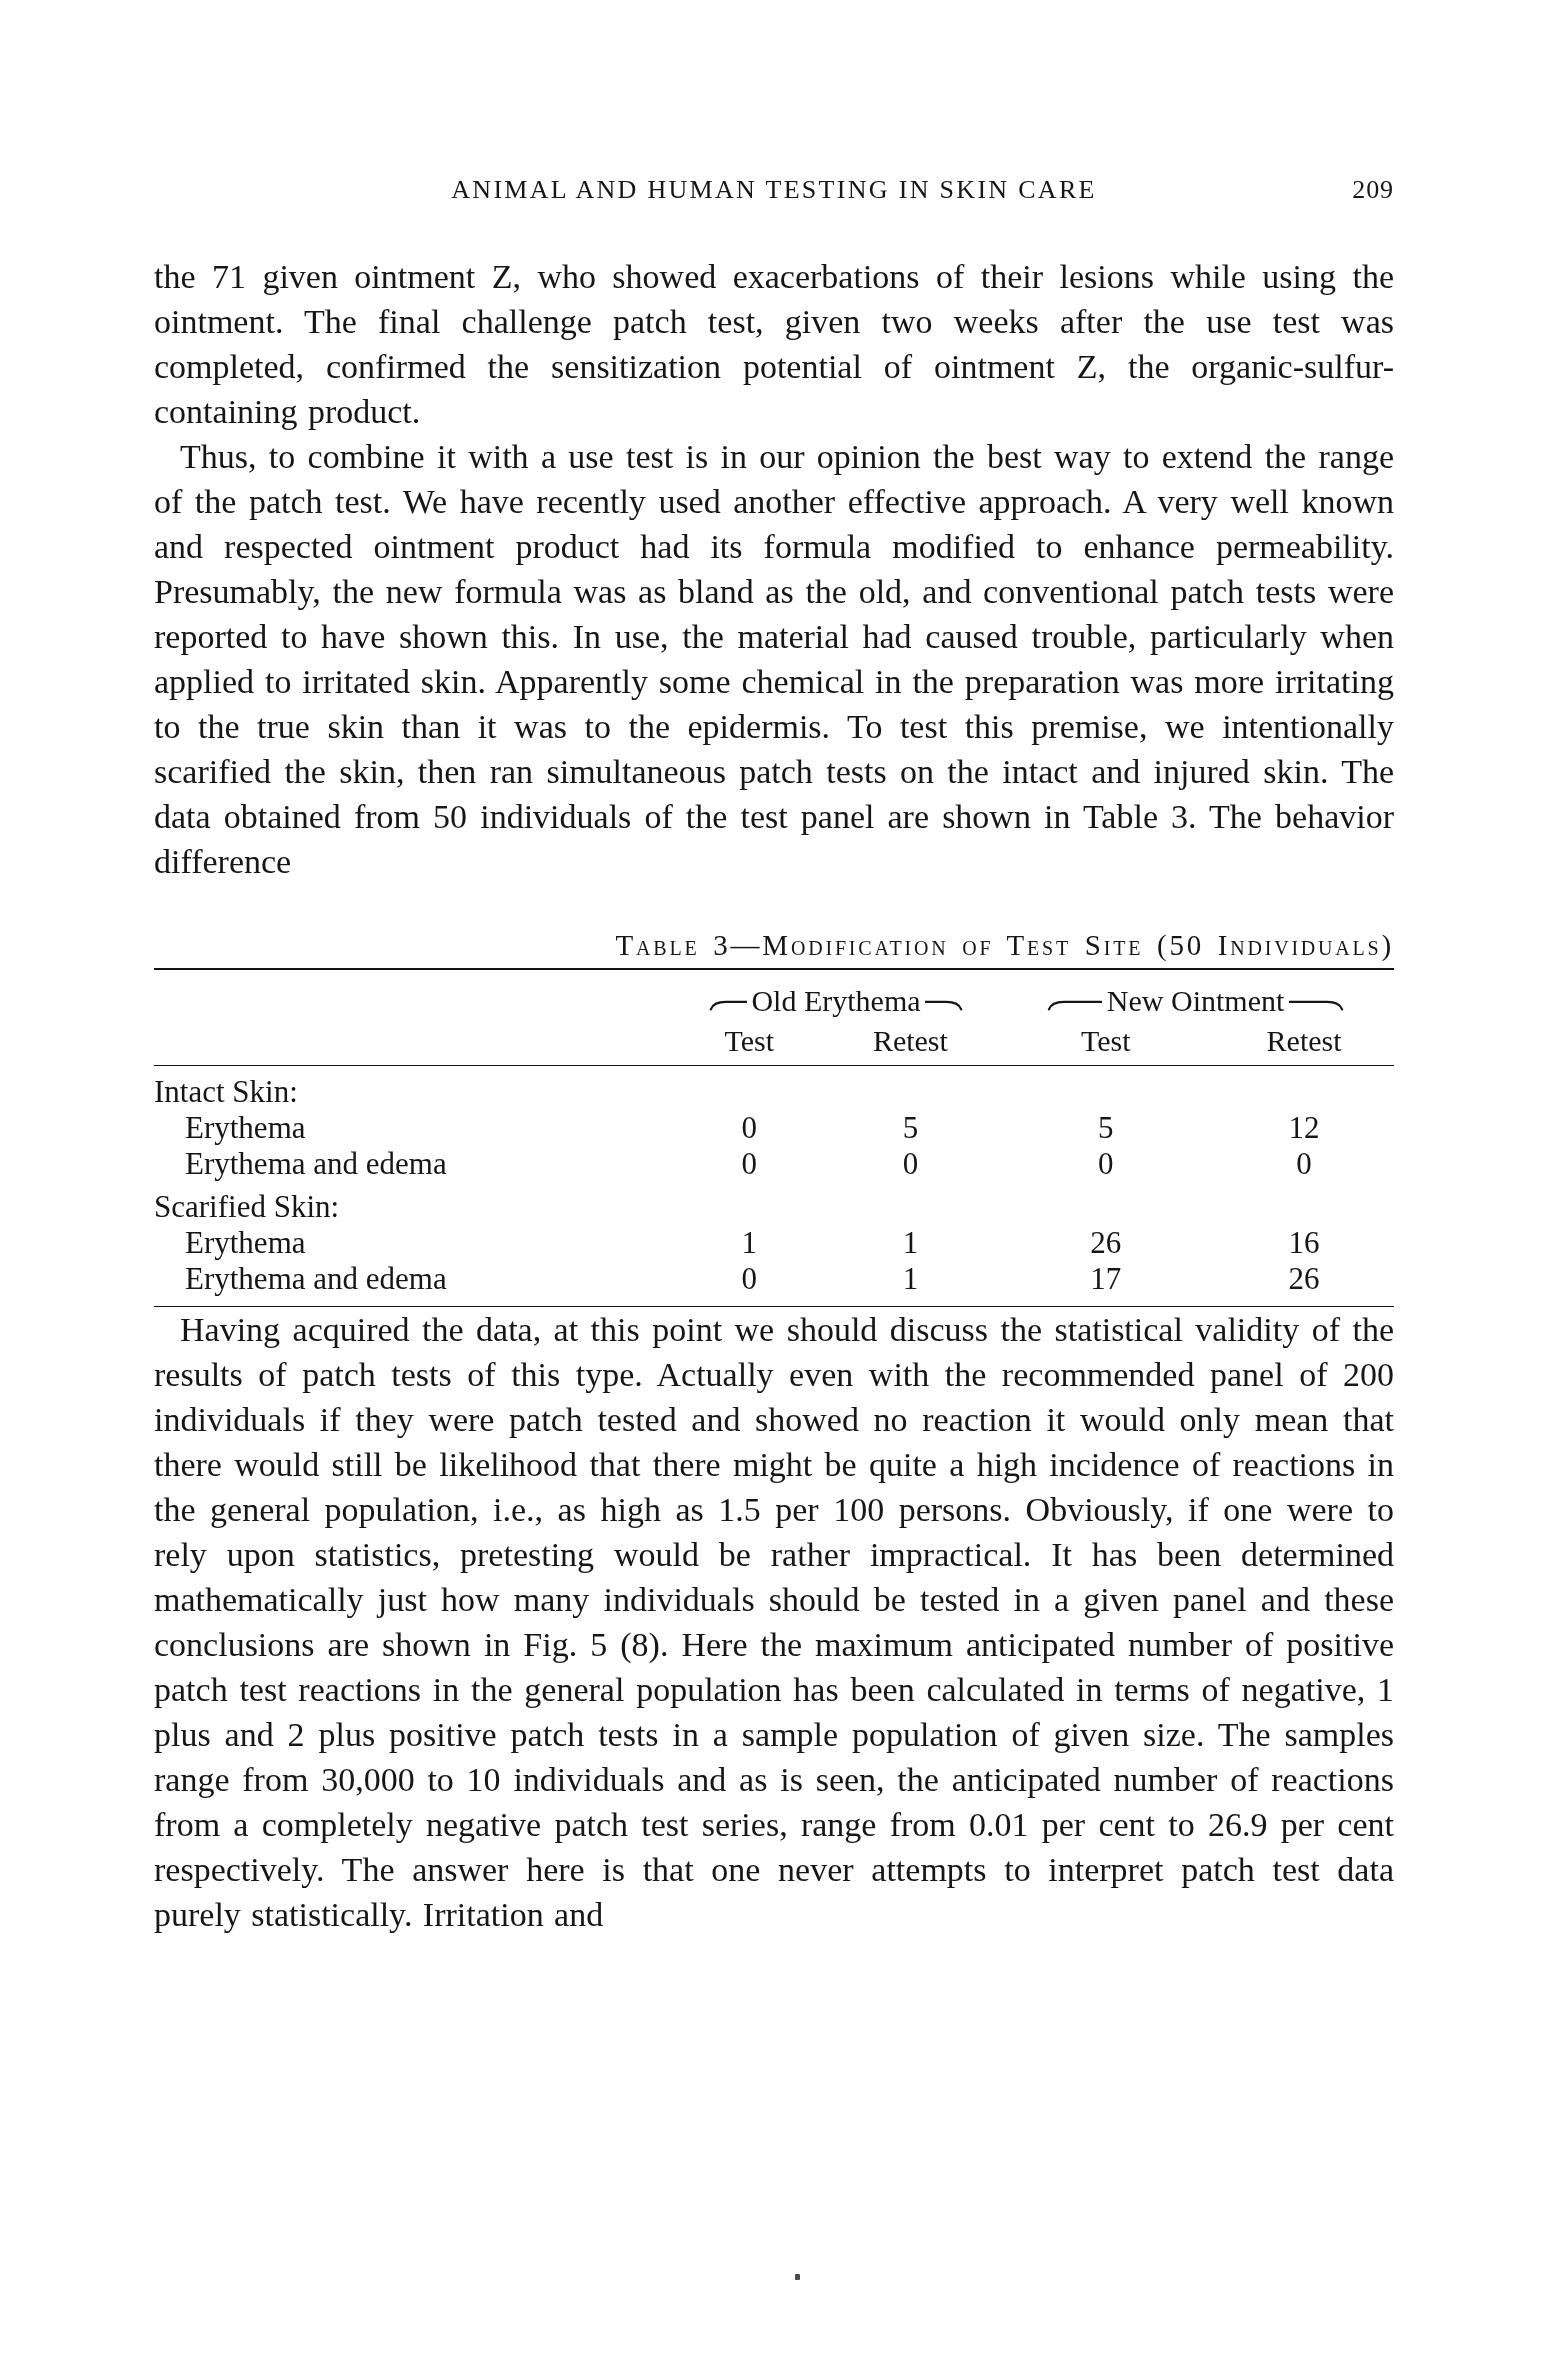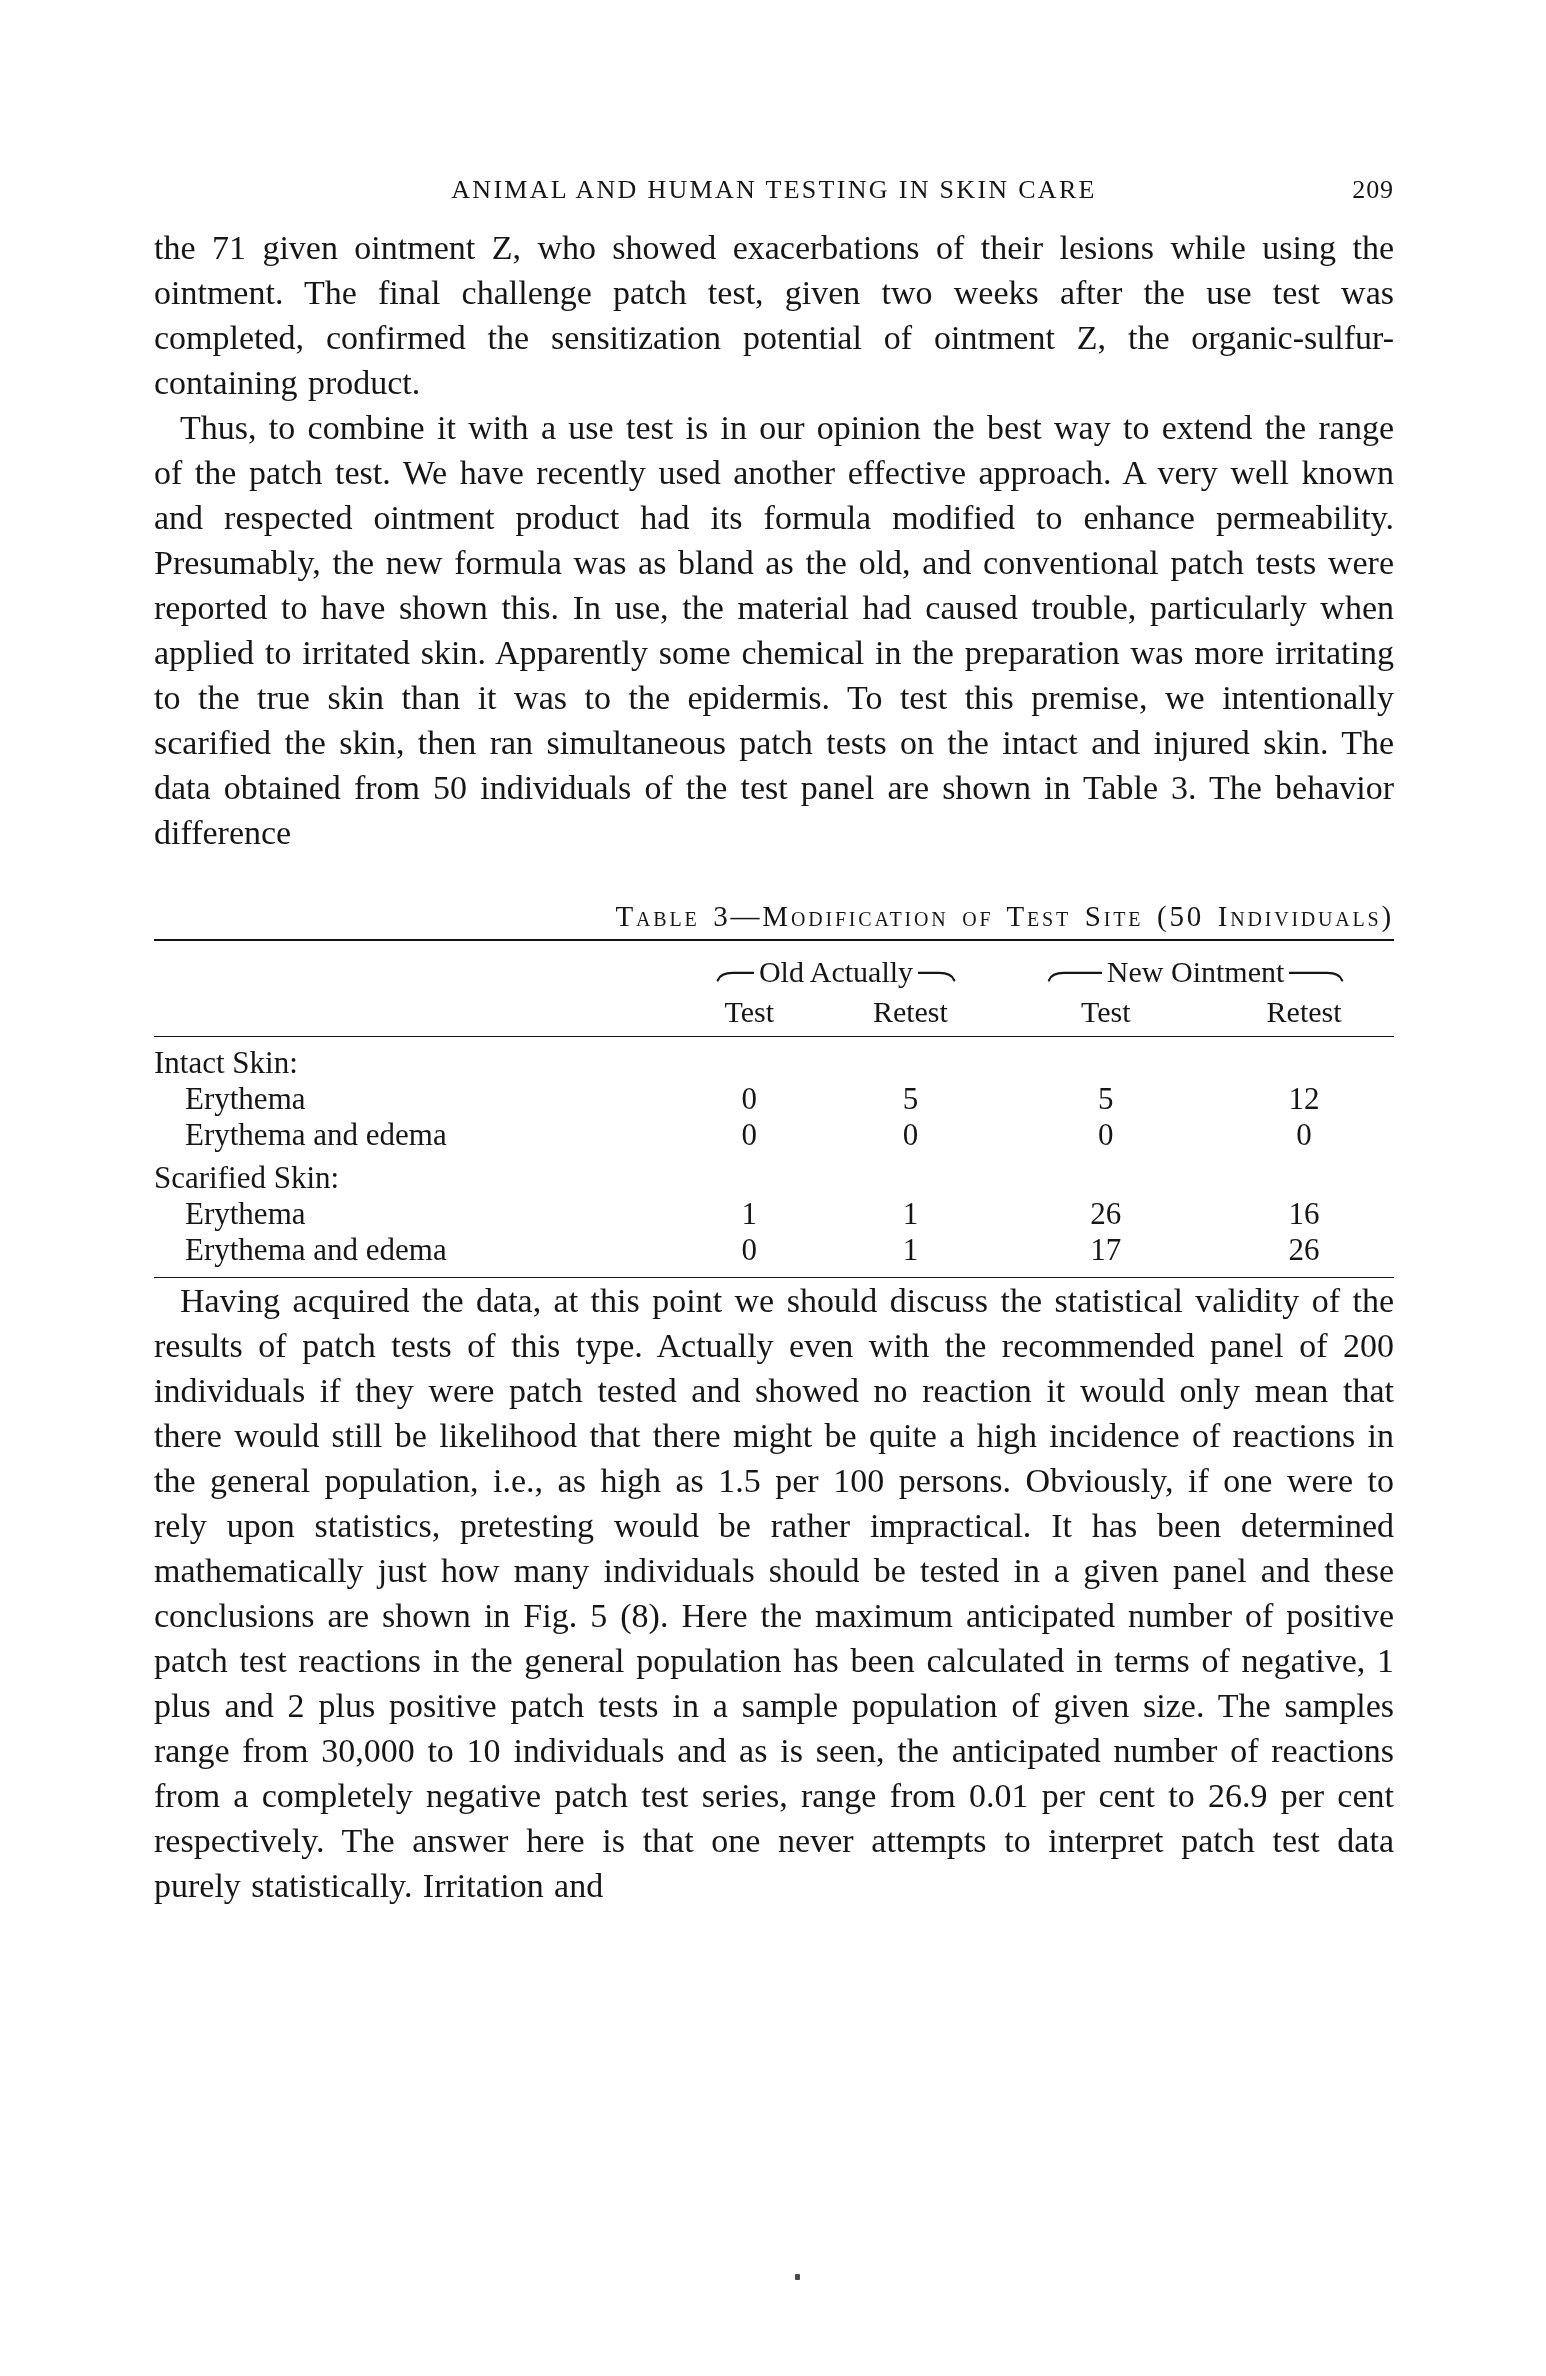--- a/index.html
+++ b/index.html
@@ -43,21 +43,21 @@
     top: 0;
     letter-spacing: 0.9px;
   }
   p.body-para {
     margin: 0;
     font-size: 34px;
     line-height: 45px;
     text-align: justify;
     word-spacing: 1.9px;
   }
-  p.first-para { margin-top: 17px; }
+  p.first-para { margin-top: 46px; }
   p.indented { text-indent: 26px; font-family: Liberation Serif, serif; }
   .table-block { margin-top: 41px; }
   .tbl-caption {
     text-align: right;
     font-size: 29px;
     line-height: 41px;
     font-variant: small-caps;
     letter-spacing: 2.8px;
     margin-bottom: 1.9px;
     word-spacing: 3.7px;
@@ -134,21 +134,21 @@
           <col style="width:14.5%">
         </colgroup>
         <thead>
           <tr class="group-row">
             <td></td>
             <td colspan="2">
               <span class="group-label">
                 <svg class="swash" width="39" height="26" viewBox="0 0 42 28">
                     <path d="M3,23 Q6,15 19,15 L42,15" fill="none" stroke="#161616" stroke-width="2.4" stroke-linecap="round"></path>
                   </svg>
-                <span>Old Actually</span>
+                <span>Old Erythema</span>
                 <svg class="swash" width="39" height="26" viewBox="0 0 42 28">
                     <path d="M0,15 L23,15 Q36,15 39,23" fill="none" stroke="#161616" stroke-width="2.4" stroke-linecap="round"></path>
                   </svg>
               </span>
             </td>
             <td colspan="2">
               <span class="group-label">
                 <svg class="swash" width="56" height="26" viewBox="0 0 60 28">
                     <path d="M3,23 Q6,15 19,15 L60,15" fill="none" stroke="#161616" stroke-width="2.4" stroke-linecap="round"></path>
                   </svg>

